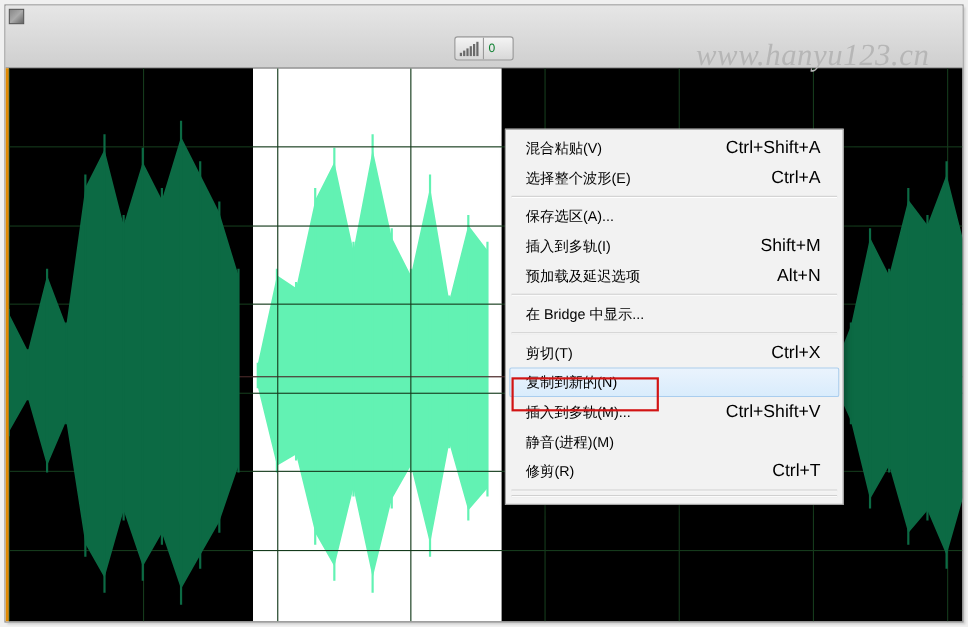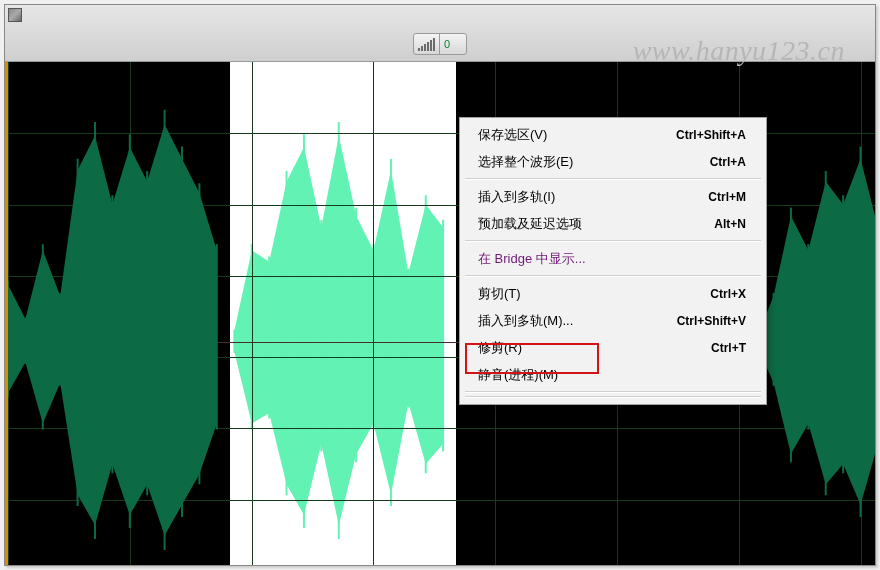--- a/index.html
+++ b/index.html
@@ -148,30 +148,29 @@
   .ctx-item {
     display: flex;
     align-items: center;
     justify-content: space-between;
     height: 25px;
     padding: 0 16px 0 14px;
     cursor: default;
     border: 1px solid transparent;
     border-radius: 2px;
   }
-  .ctx-item.disabled { color: #701a75; }
+  .ctx-item.disabled { color: #000000; }
   .ctx-item.hover {
     background: linear-gradient(#eaf3fd, #d9ecfc);
     border: 1px solid #a9cdee;
   }
   .ctx-item .label {}
   .ctx-item .accel {
     color: inherit;
-    font-size: 12px;
-    font-weight: bold;
+    font-size: 16px;
   }
   .ctx-sep {
     height: 1px;
     background: #d0d0d0;
     margin: 3px 2px;
     border-bottom: 1px solid #ffffff;
   }
   
   .red-callout {
     position: absolute;
@@ -271,55 +270,61 @@
         <line x1="835.1999999999999" x2="835.1999999999999" y1="133.358" y2="411.27199999999993" stroke="#0c6a44" stroke-width="2"></line>
         <line x1="852.6" x2="852.6" y1="84.49399999999997" y2="455.046" stroke="#0c6a44" stroke-width="2"></line>
         <line x1="870" x2="870" y1="157.79" y2="389.385" stroke="#0c6a44" stroke-width="2"></line>
       </svg>
     </div>
 
   <div class="watermark">www.hanyu123.cn</div>
 
   <div class="ctx-menu" id="ctx-menu">
       <div class="ctx-item">
-        <span class="label">保存选区(V)</span>
+        <span class="label">混合粘贴(V)</span>
         <span class="accel">Ctrl+Shift+A</span>
       </div>
       <div class="ctx-item">
         <span class="label">选择整个波形(E)</span>
         <span class="accel">Ctrl+A</span>
       </div>
       <div class="ctx-sep"></div>
       <div class="ctx-item">
+        <span class="label">保存选区(A)...</span>
+      </div>
+      <div class="ctx-item">
         <span class="label">插入到多轨(I)</span>
-        <span class="accel">Ctrl+M</span>
+        <span class="accel">Shift+M</span>
       </div>
       <div class="ctx-item">
         <span class="label">预加载及延迟选项</span>
         <span class="accel">Alt+N</span>
       </div>
       <div class="ctx-sep"></div>
       <div class="ctx-item disabled">
         <span class="label">在 Bridge 中显示...</span>
       </div>
       <div class="ctx-sep"></div>
       <div class="ctx-item">
         <span class="label">剪切(T)</span>
         <span class="accel">Ctrl+X</span>
       </div>
+      <div class="ctx-item hover">
+        <span class="label">复制到新的(N)</span>
+      </div>
       <div class="ctx-item">
         <span class="label">插入到多轨(M)...</span>
         <span class="accel">Ctrl+Shift+V</span>
       </div>
       <div class="ctx-item">
+        <span class="label">静音(进程)(M)</span>
+      </div>
+      <div class="ctx-item">
         <span class="label">修剪(R)</span>
         <span class="accel">Ctrl+T</span>
       </div>
-      <div class="ctx-item">
-        <span class="label">静音(进程)(M)</span>
-      </div>
       <div class="ctx-sep"></div>
       <div class="ctx-sep"></div>
     </div>
 
   <div class="red-callout" id="red-callout" style="left: 460px; top: 338px; width: 130px; height: 27px;"></div>
 
 </div>
 
 </body></html>

